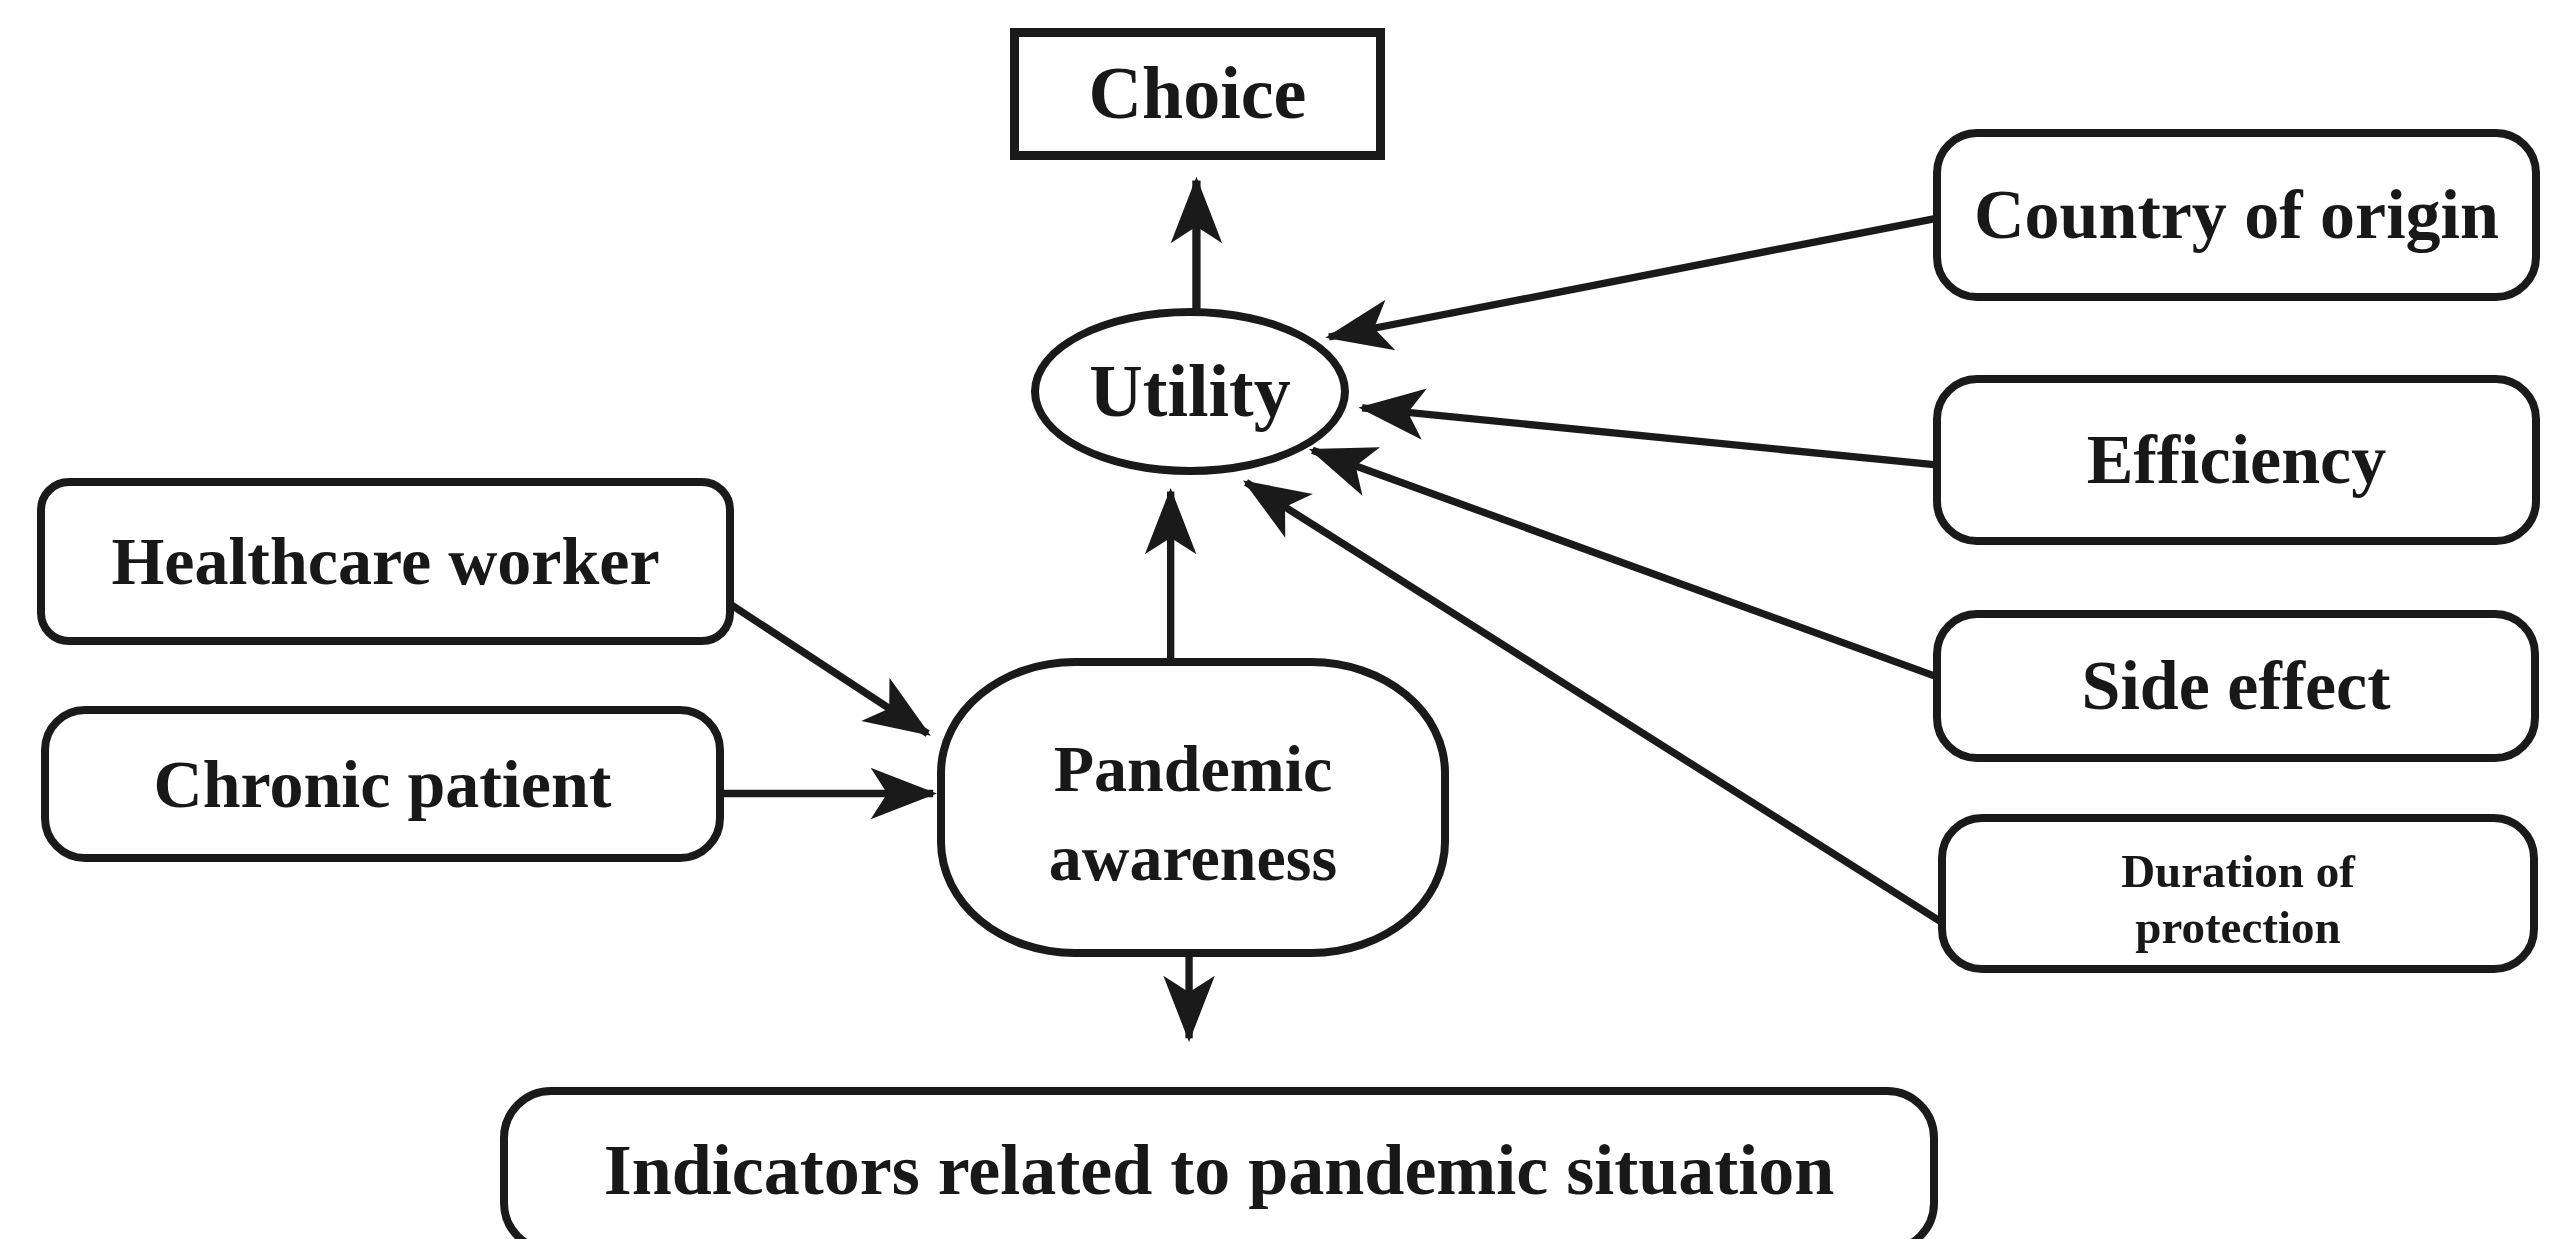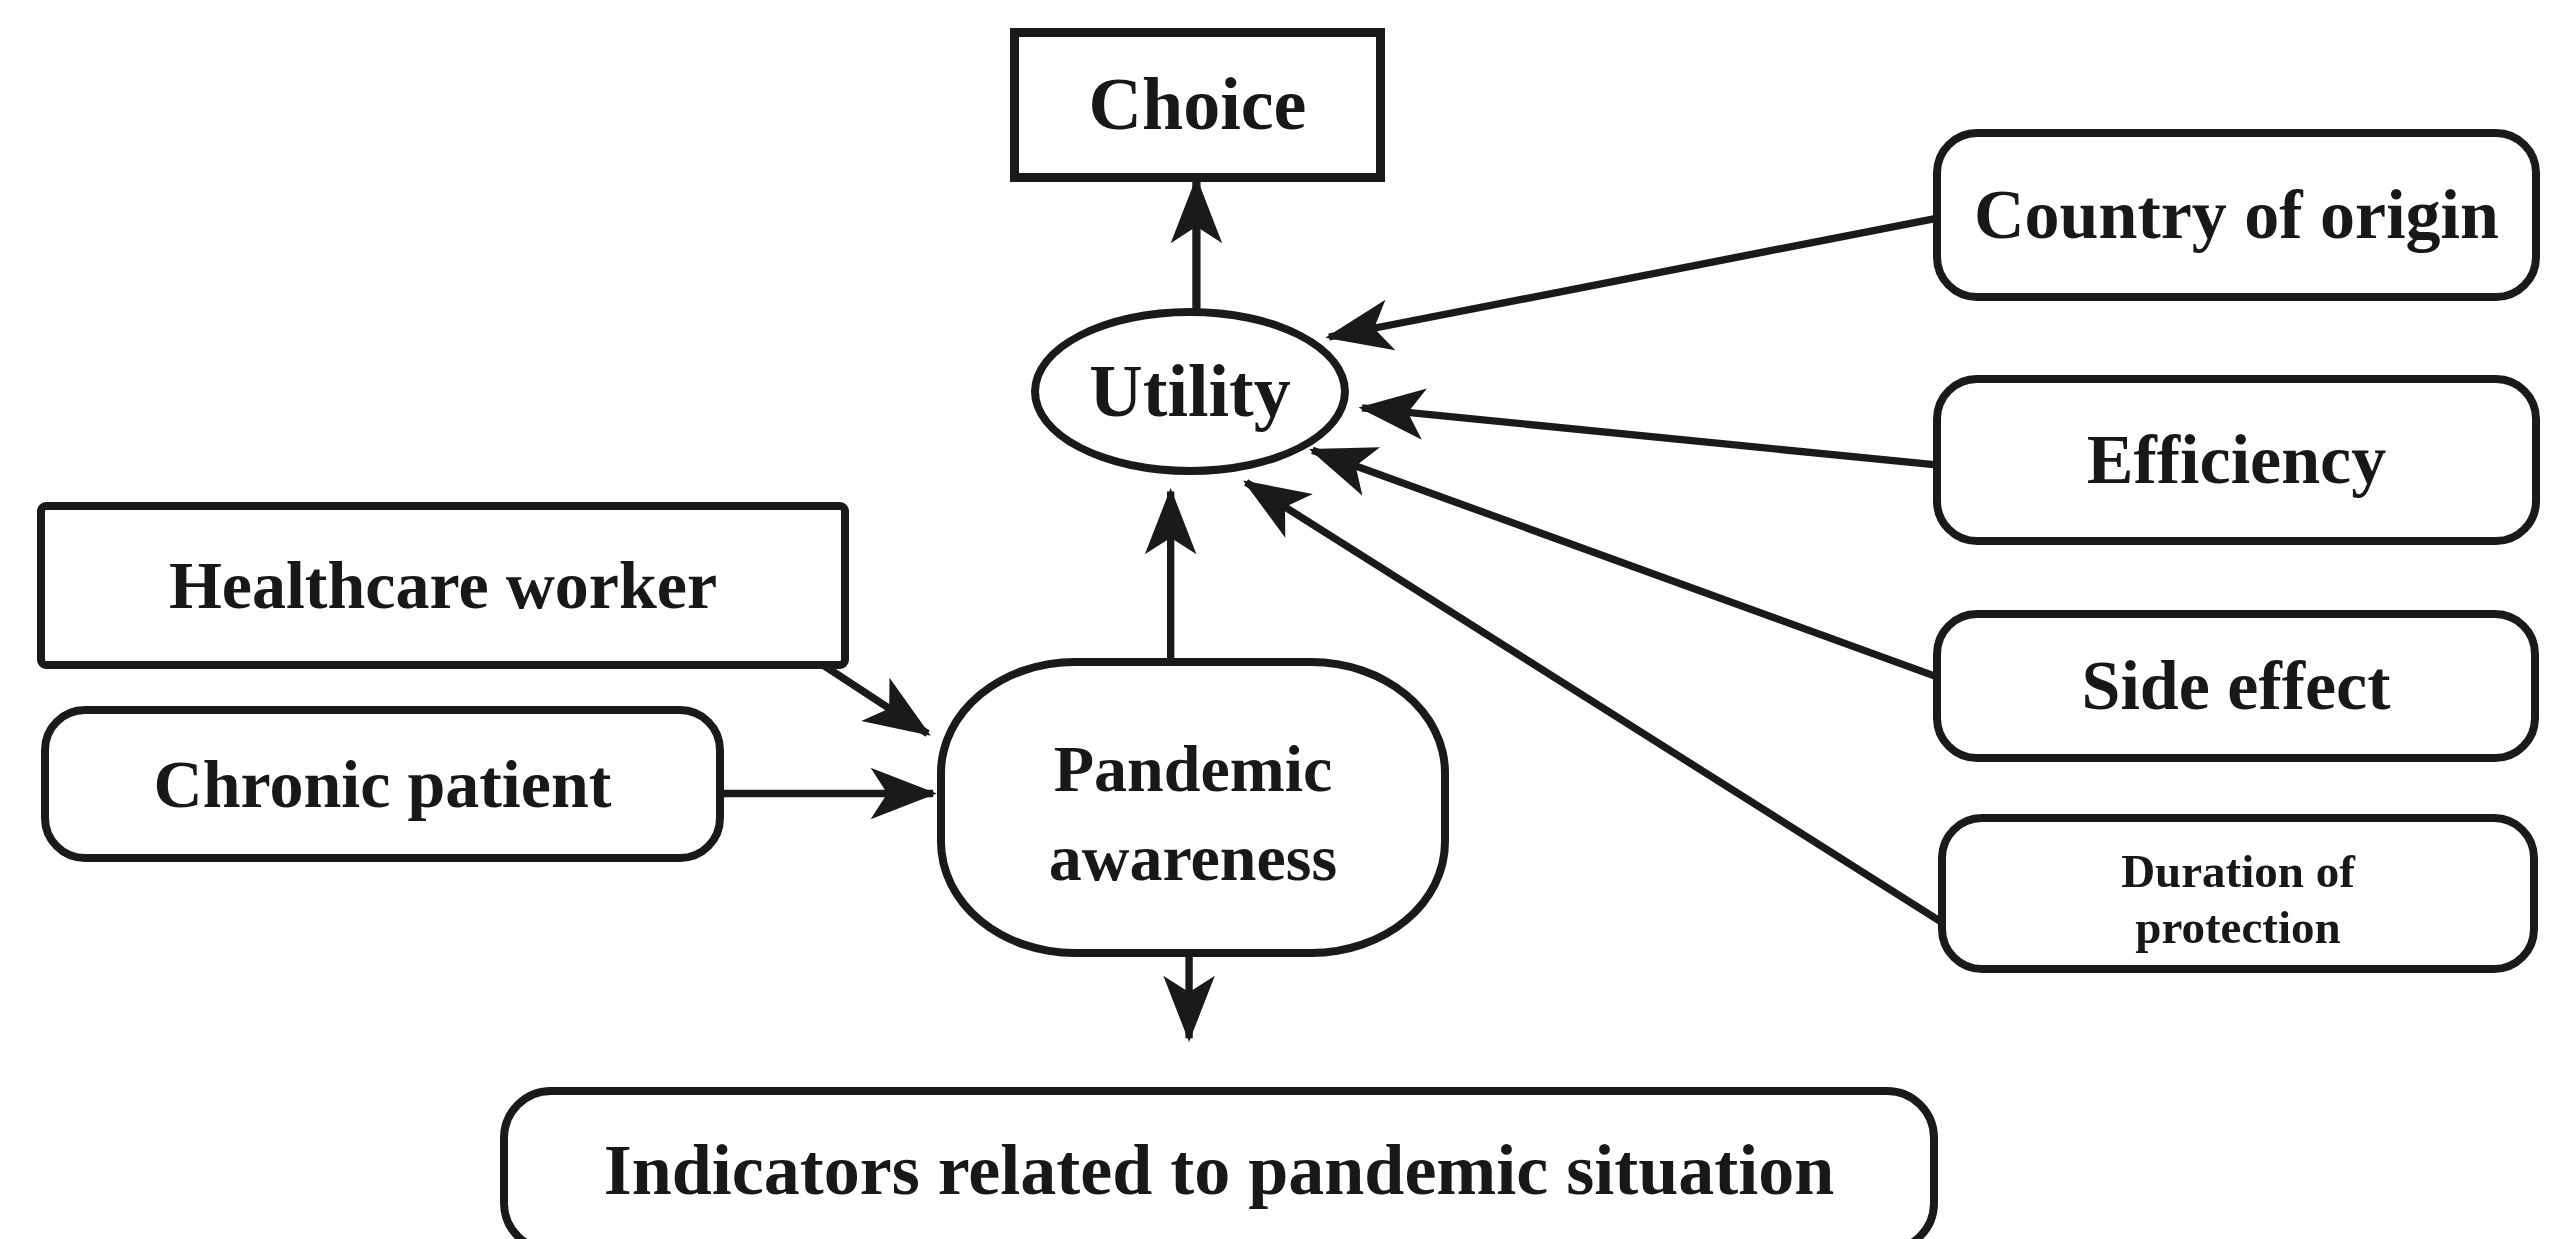--- a/index.html
+++ b/index.html
@@ -17,30 +17,30 @@
     display:flex;align-items:center;justify-content:center;
     text-align:center;
     font-weight:700;
     color:#181818;
     background:#ffffff;
     border:8.3px solid #1a1a1a;
     line-height:1.15;
   }
   .node .lines{display:block;margin-top:11px;}
   
-  .n-choice{left:1010px;top:28px;width:375px;height:154px;border-width:9.2px;font-size:74px;}
+  .n-choice{left:1010px;top:28px;width:375px;height:132px;border-width:9.2px;font-size:74px;}
   
   .n-utility{left:1031px;top:308px;width:318px;height:167px;border-radius:50%;font-size:74px;}
   
   .n-country{left:1933px;top:129px;width:607px;height:172px;border-radius:44px;font-size:70px;}
   .n-efficiency{left:1933px;top:375px;width:607px;height:170px;border-radius:44px;font-size:70px;}
   .n-side{left:1933px;top:610px;width:606px;height:152px;border-radius:44px;font-size:70px;}
   .n-duration{left:1938px;top:814px;width:600px;height:159px;border-radius:44px;font-size:47px;line-height:1.2;}
   
-  .n-healthcare{left:37px;top:502px;width:812px;height:167px;border-radius:9px;font-size:68px;}
+  .n-healthcare{left:37px;top:478px;width:697px;height:167px;border-radius:32px;font-size:68px;}
   .n-chronic{left:41px;top:706px;width:683px;height:156px;border-radius:44px;font-size:68px;}
   
   .n-pandemic{left:937px;top:658px;width:512px;height:299px;border-radius:138px / 115px;font-size:66px;line-height:1.35;}
   
   .n-indicators{left:500px;top:1087px;width:1438px;height:167px;border-radius:51px;font-size:72px;}
 </style>
 </head>
 <body>
 
 <div class="canvas">

